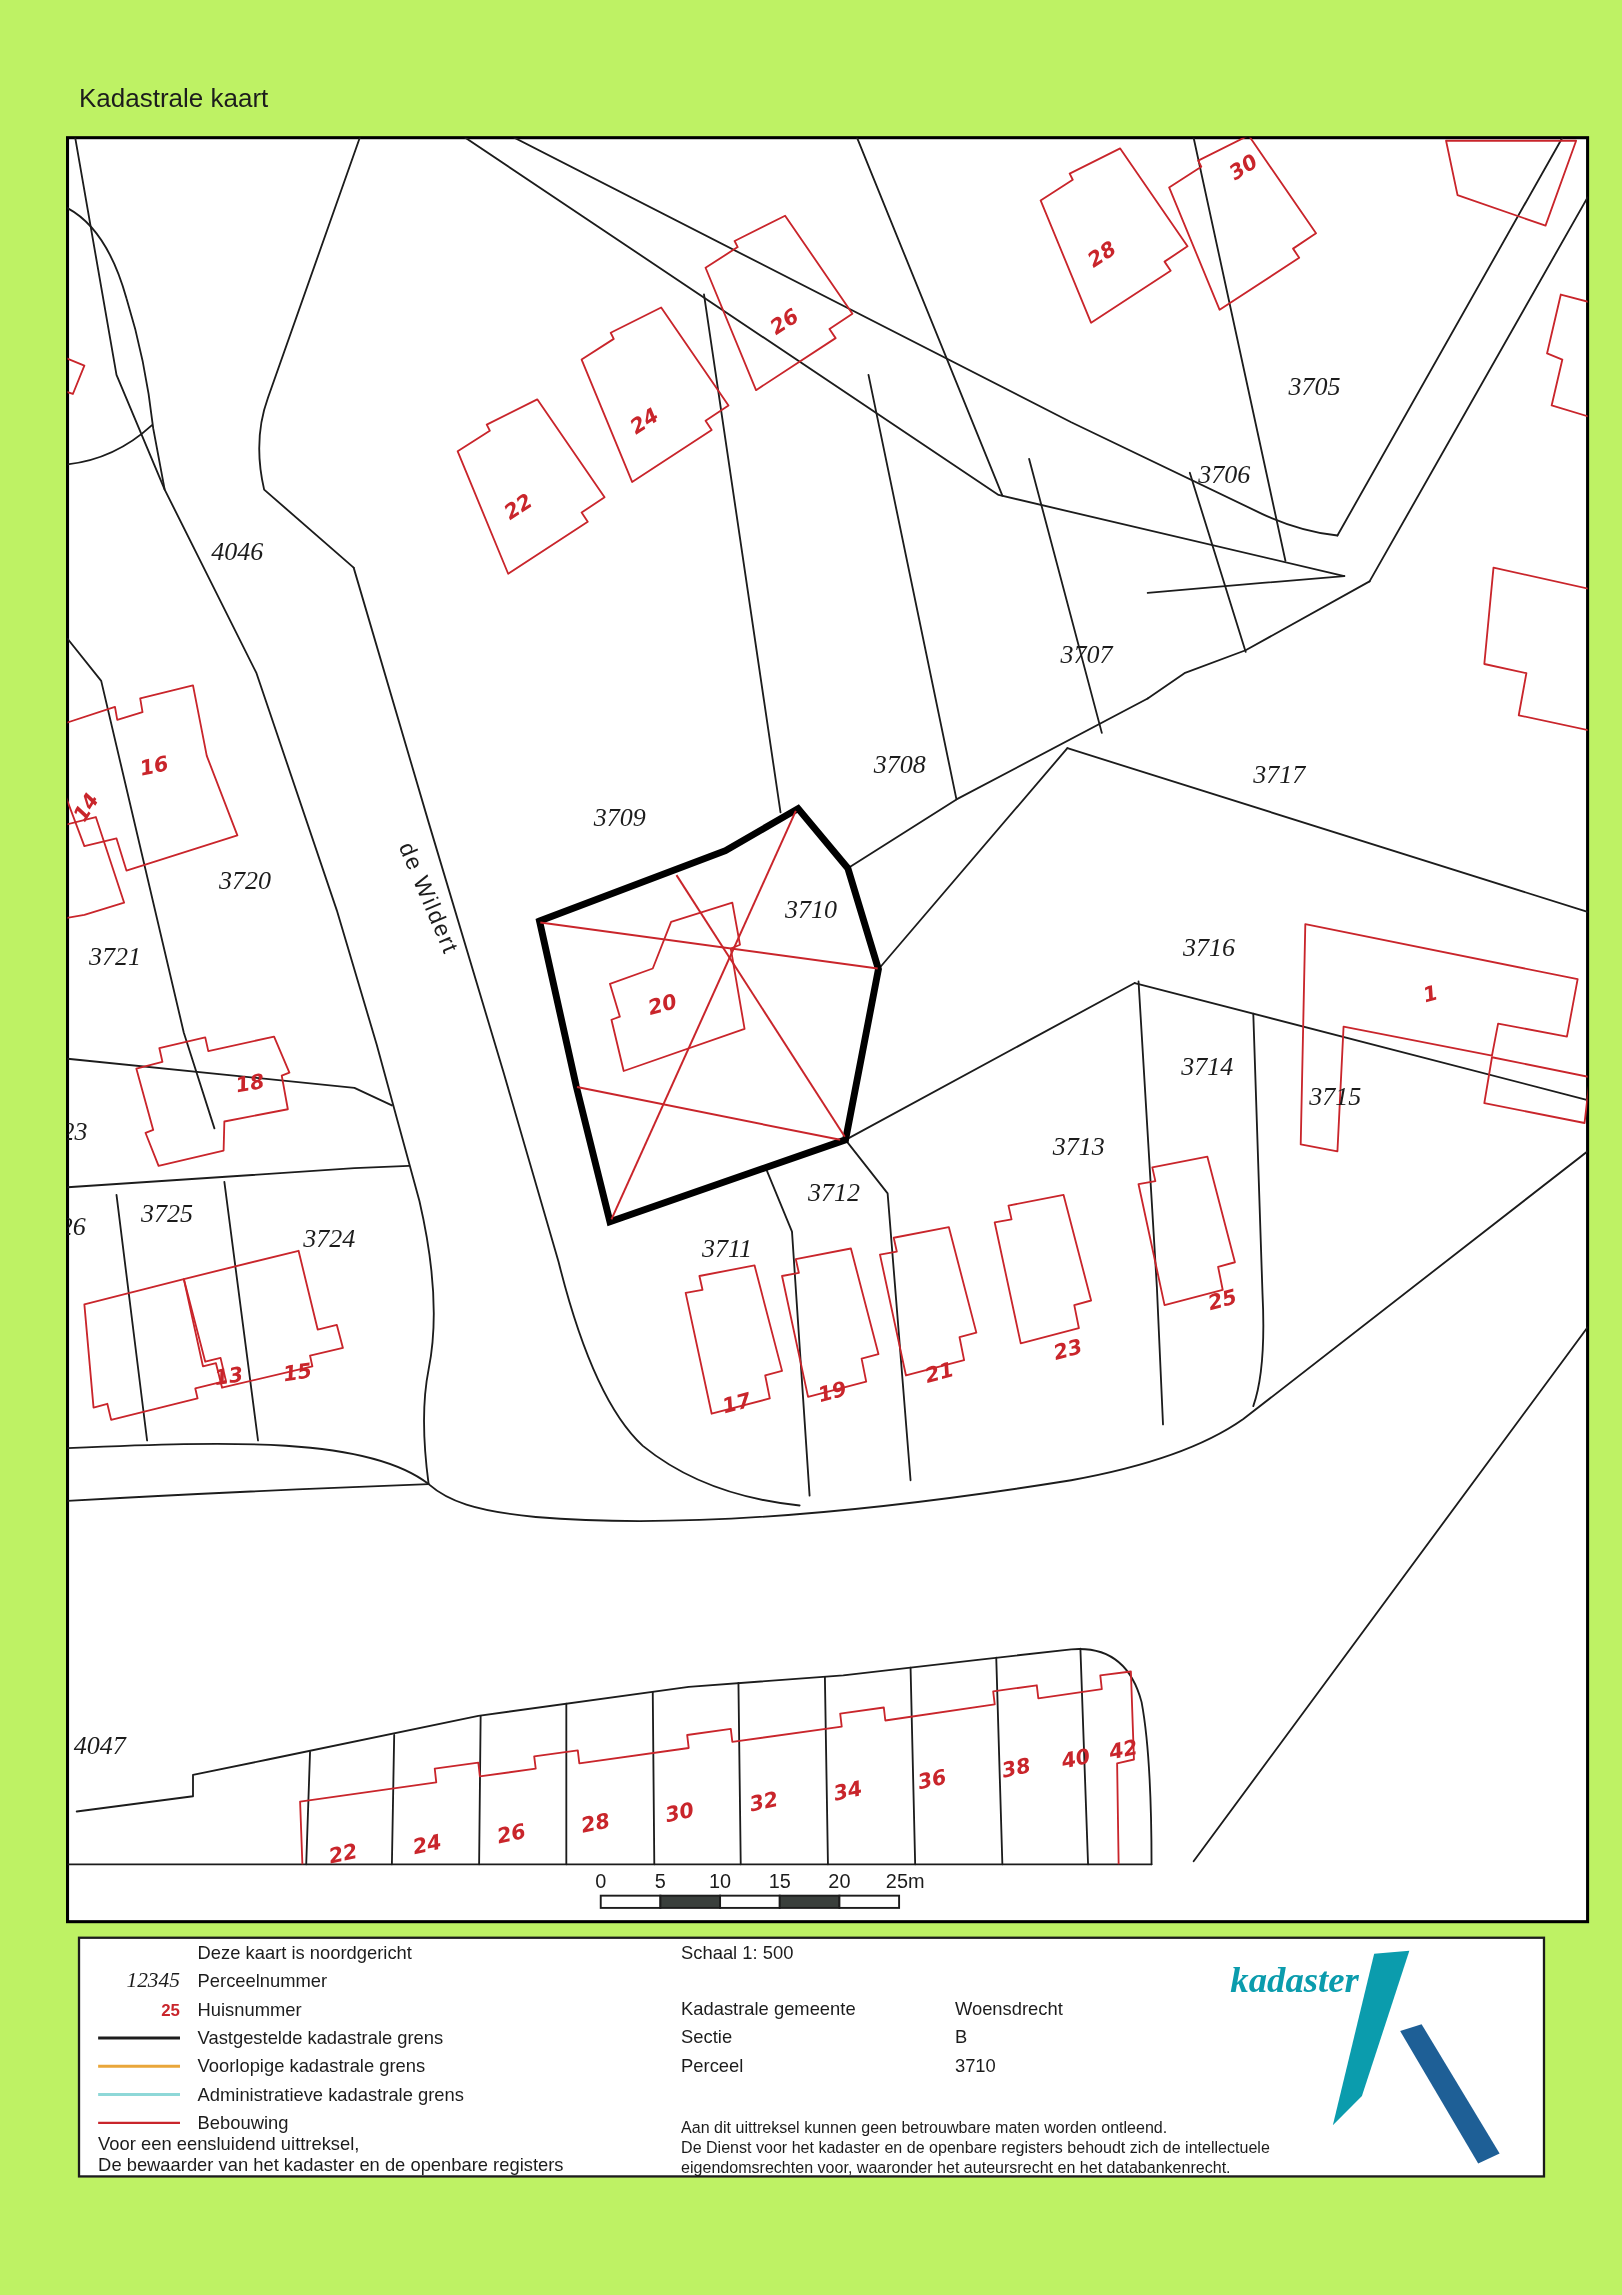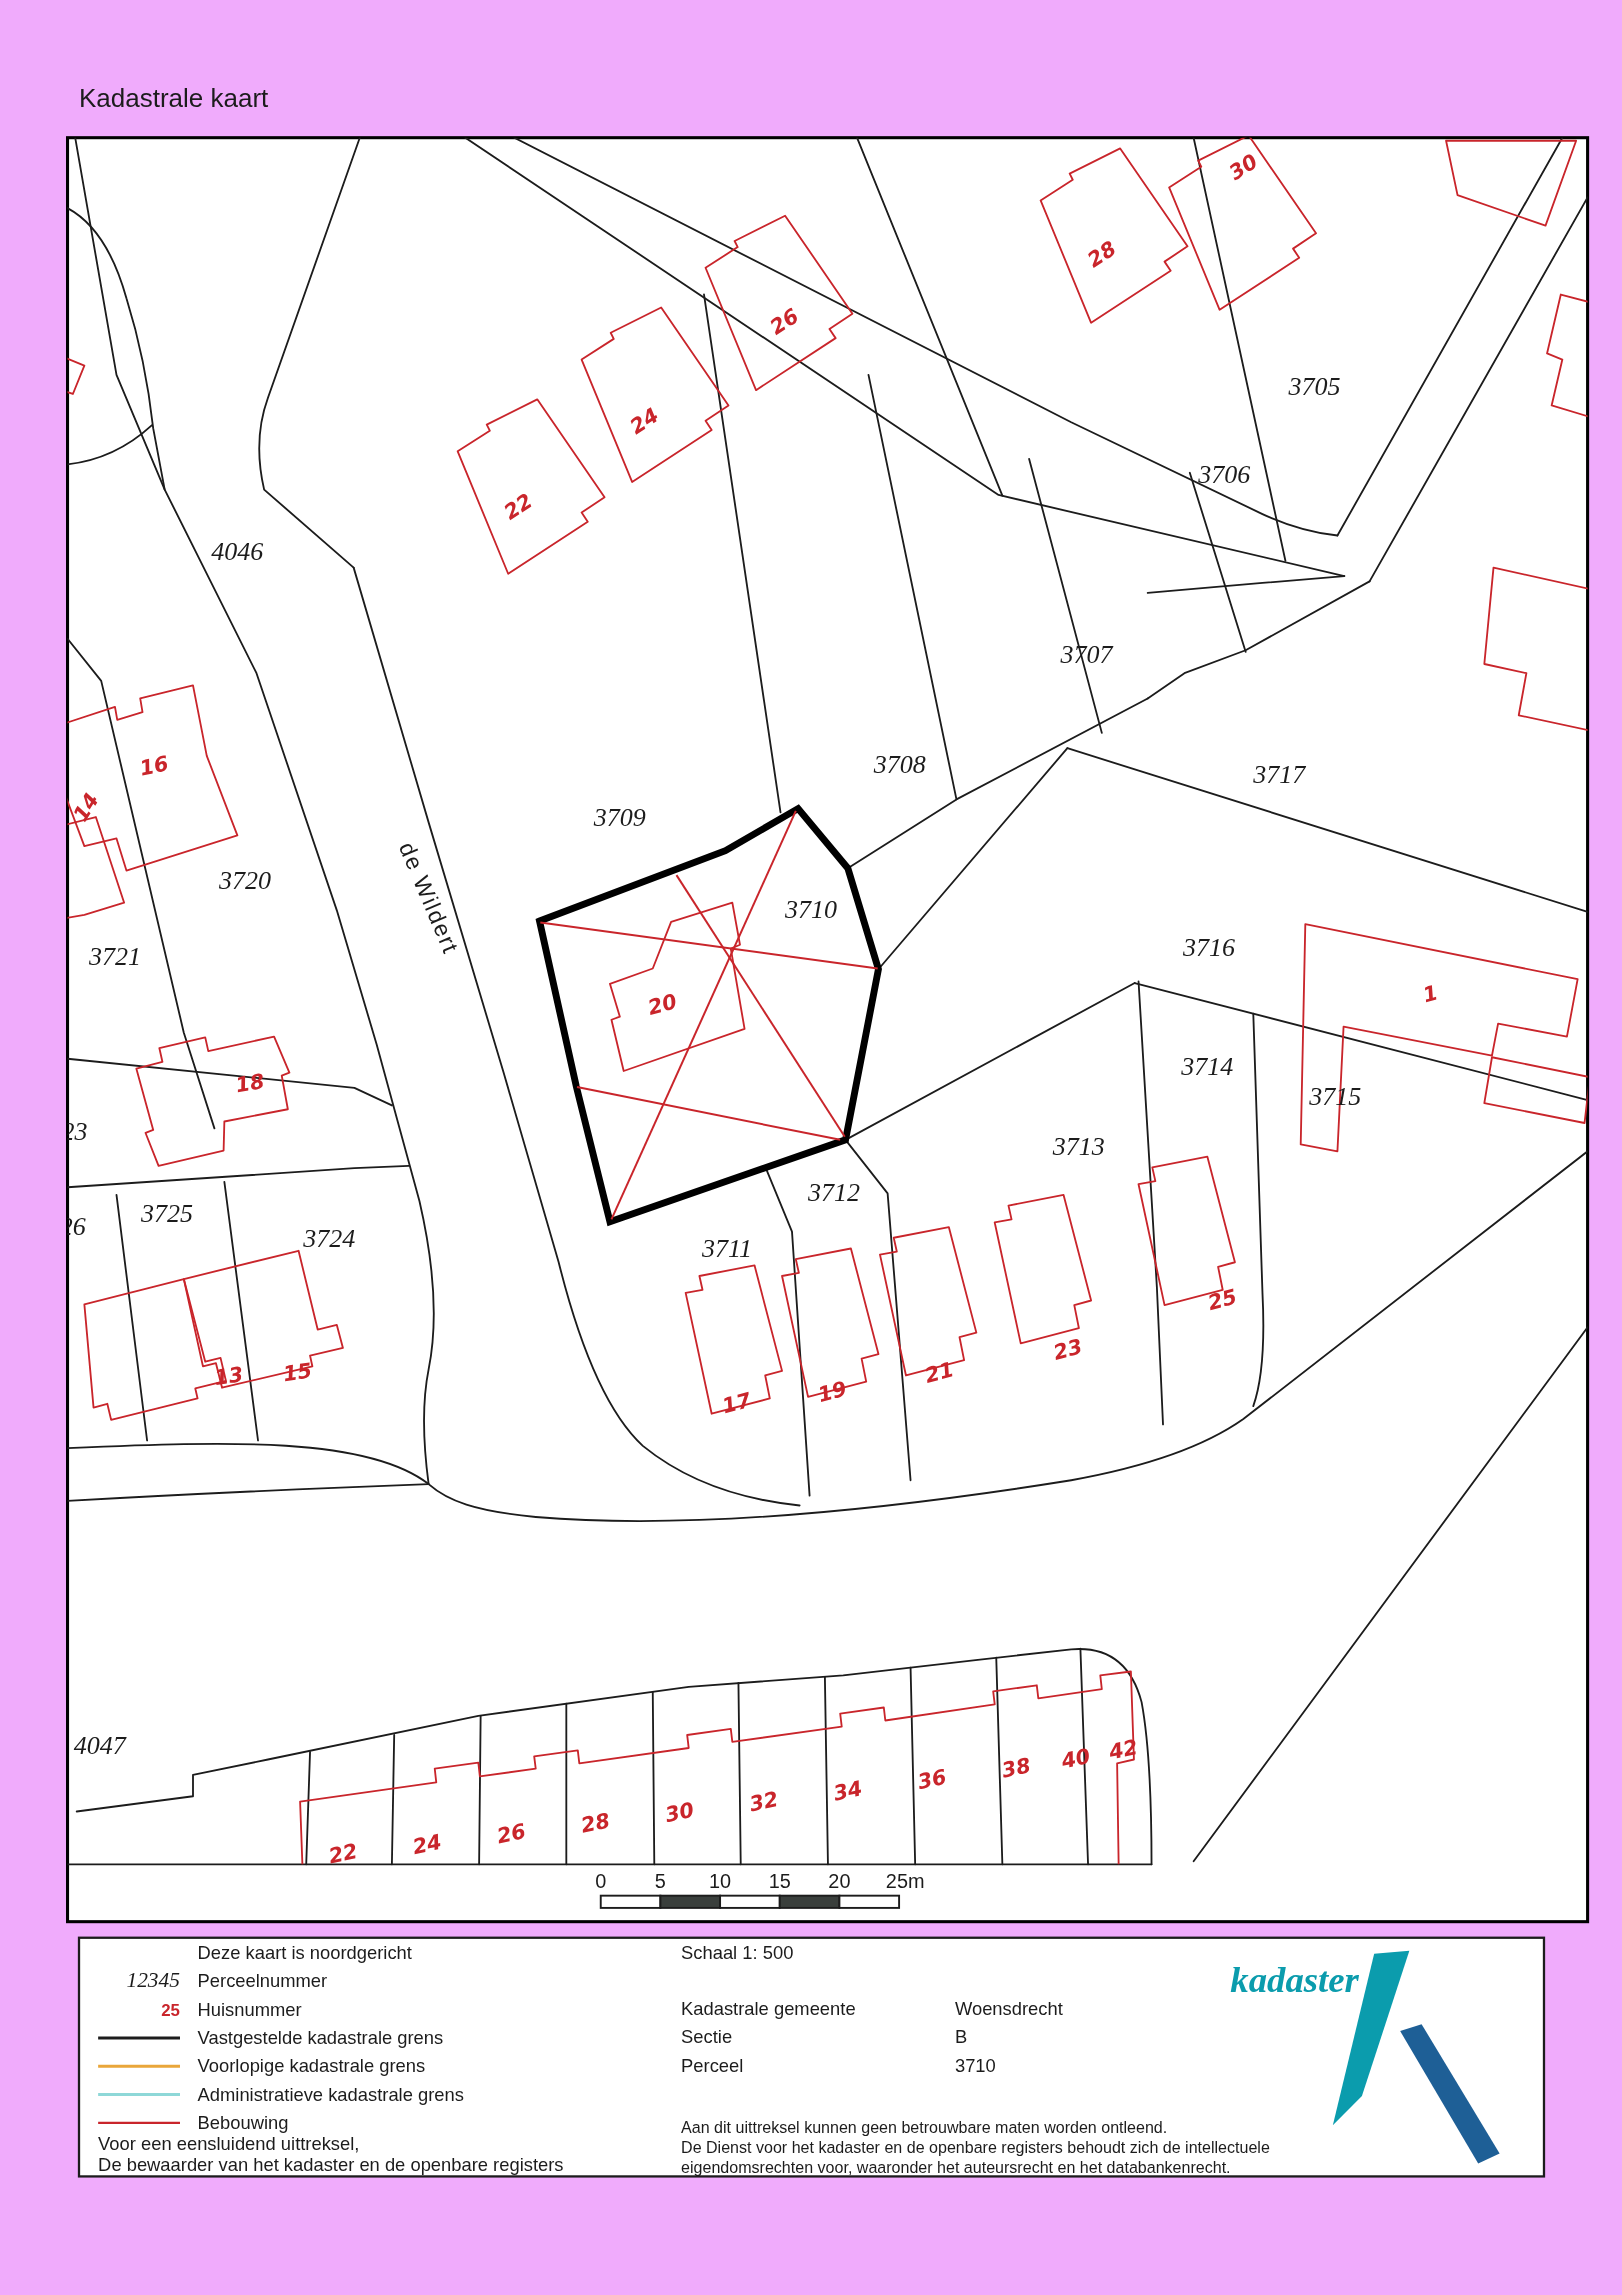--- a/index.html
+++ b/index.html
@@ -1,17 +1,17 @@
 <!DOCTYPE html>
 <html style="font-size:12.2px"><head>
 <meta charset="utf-8">
 <style>
   html,body{margin:0;padding:0;background:#ffffff;}
   body{font-family:"Liberation Sans", sans-serif;}
-  #page{width:1623px;height:2295px;position:relative;background:#f0abfc;}
+  #page{width:1623px;height:2295px;position:relative;background:#bef264;}
   svg{display:block;}
   text{user-select:none;}
   .title{font-family:"Liberation Sans",sans-serif;font-size:34px;fill:#1c1c1c;}
   .parcel{font-family:"Liberation Serif",serif;font-style:italic;font-size:34px;fill:#1c1c1c;}
   .house{font-family:"DejaVu Sans",sans-serif;font-weight:bold;font-style:italic;font-size:27px;fill:#c9252b;}
   .street{font-family:"Liberation Sans",sans-serif;font-size:30px;fill:#1c1c1c;letter-spacing:2px;}
   .scalelbl{font-family:"Liberation Sans",sans-serif;font-size:26px;fill:#1c1c1c;}
   .leg{font-family:"Liberation Sans",sans-serif;font-size:24px;fill:#1c1c1c;}
   .leg-sm{font-family:"Liberation Sans",sans-serif;font-size:21px;fill:#1c1c1c;}
   .leg-parcel{font-family:"Liberation Serif",serif;font-style:italic;font-size:28px;fill:#1c1c1c;}

